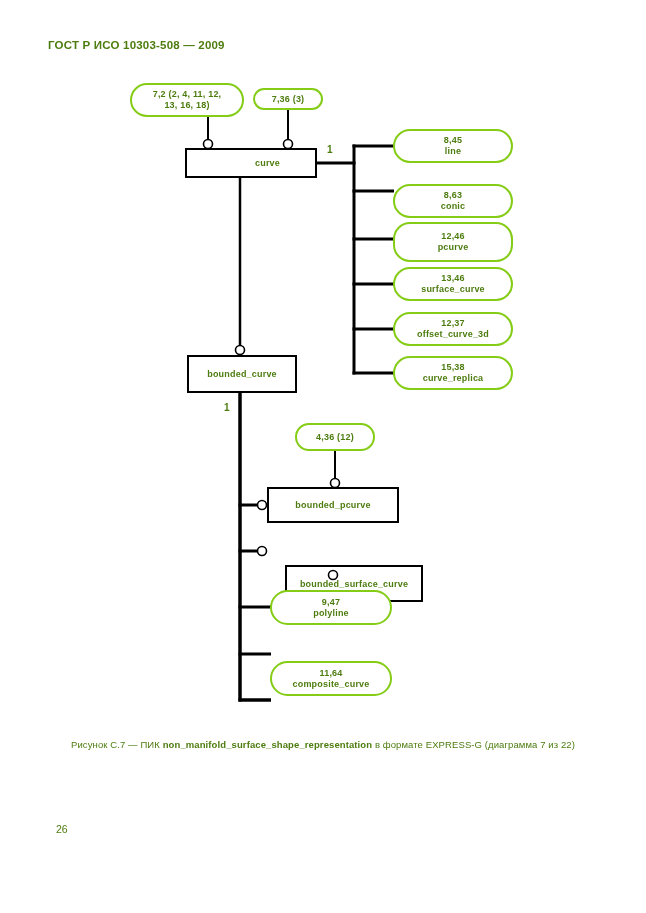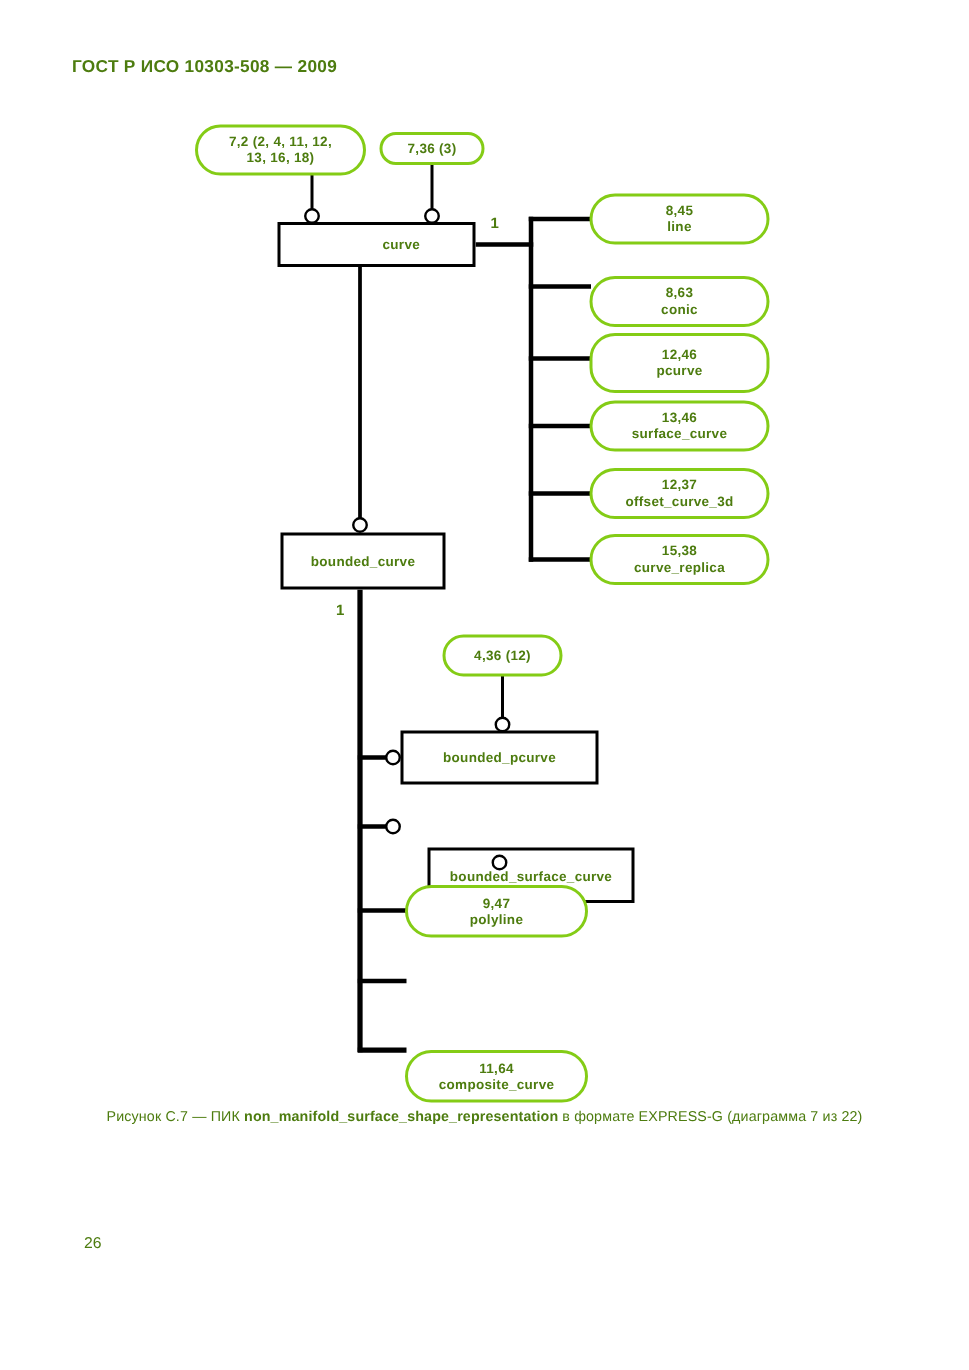--- a/index.html
+++ b/index.html
@@ -120,21 +120,21 @@
   </div>
   <div class="oval" style="left:393px; top:356px; width:120px; height:34px; border-radius:17px;">
     <span>15,38</span>
     <span>curve_replica</span>
   </div>
 
   <div class="oval" style="left:270px; top:590px; width:122px; height:35px; border-radius:17.5px;">
     <span>9,47</span>
     <span>polyline</span>
   </div>
-  <div class="oval" style="left:270px; top:700px; width:122px; height:35px; border-radius:17.5px;text-align:right;">
+  <div class="oval" style="left:270px; top:661px; width:122px; height:35px; border-radius:17.5px;text-align:right;">
     <span>11,64</span>
     <span>composite_curve</span>
   </div>
 
   <div class="num-label" style="left:327px; top:144px;">1</div>
   <div class="num-label" style="left:224px; top:402px;">1</div>
 
   <svg class="layer circles" width="646" height="913">
     <g fill="#fff" stroke="#000" stroke-width="1.6">
       <circle cx="208" cy="144" r="4.5"></circle>

